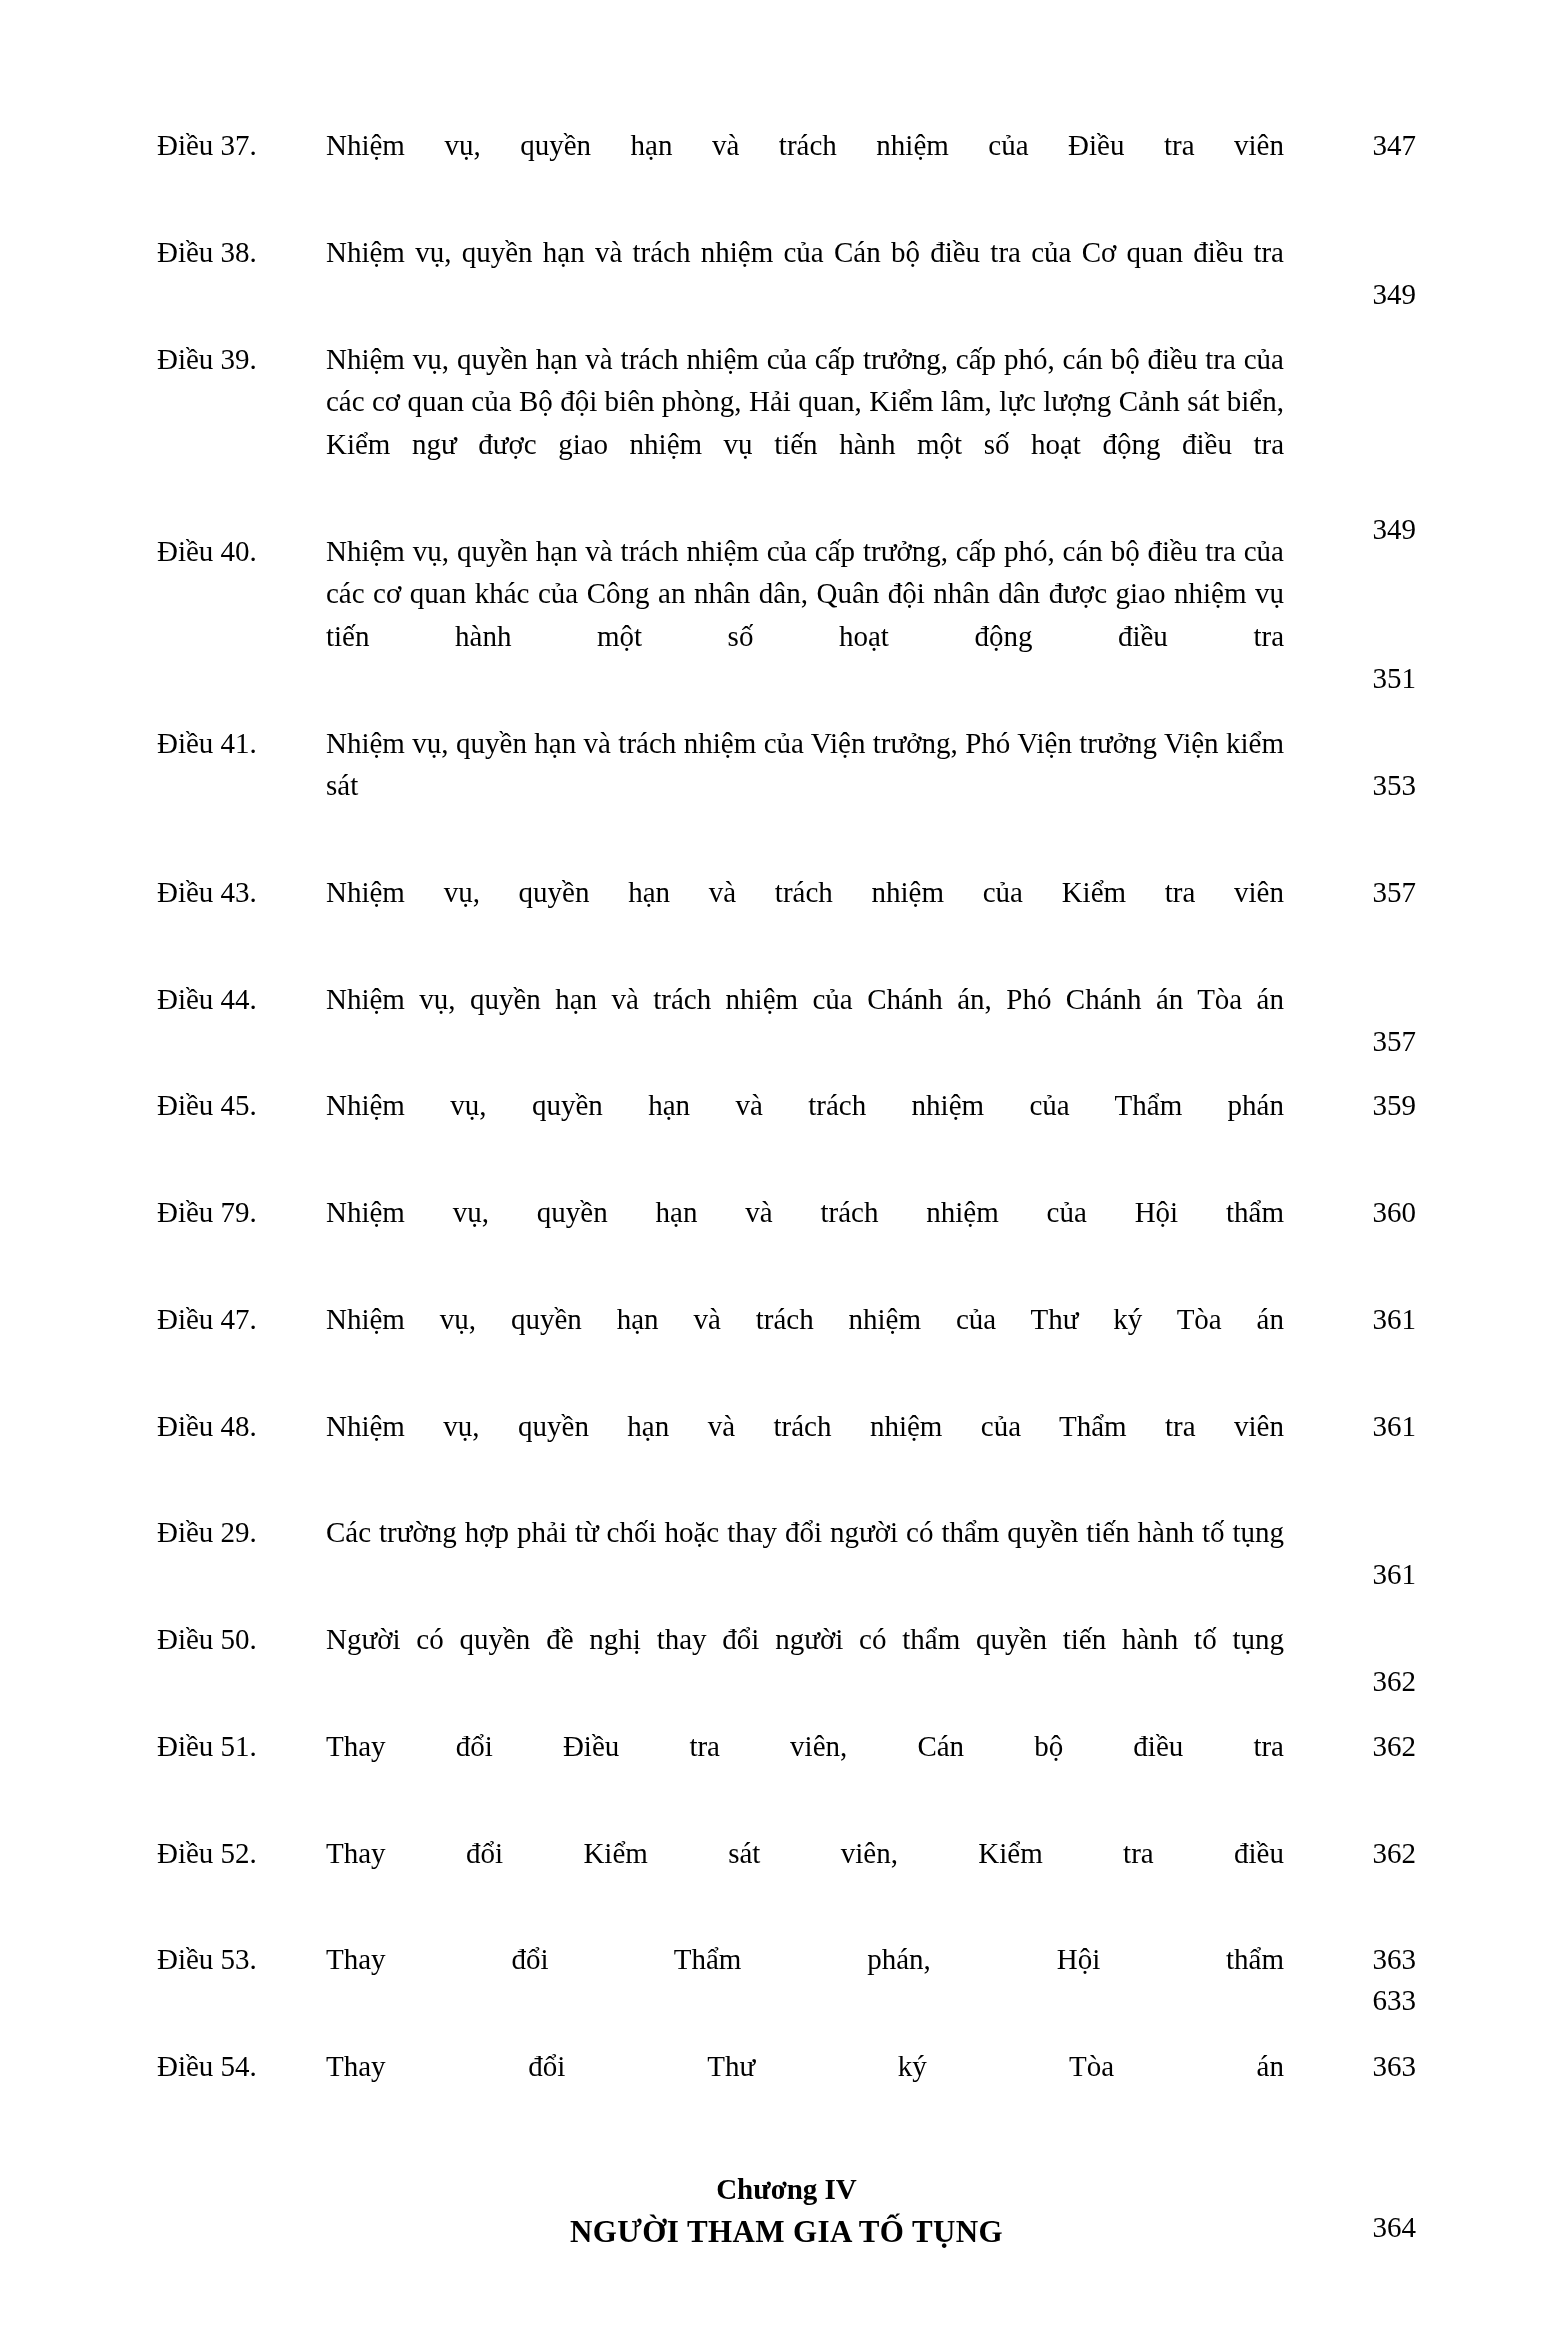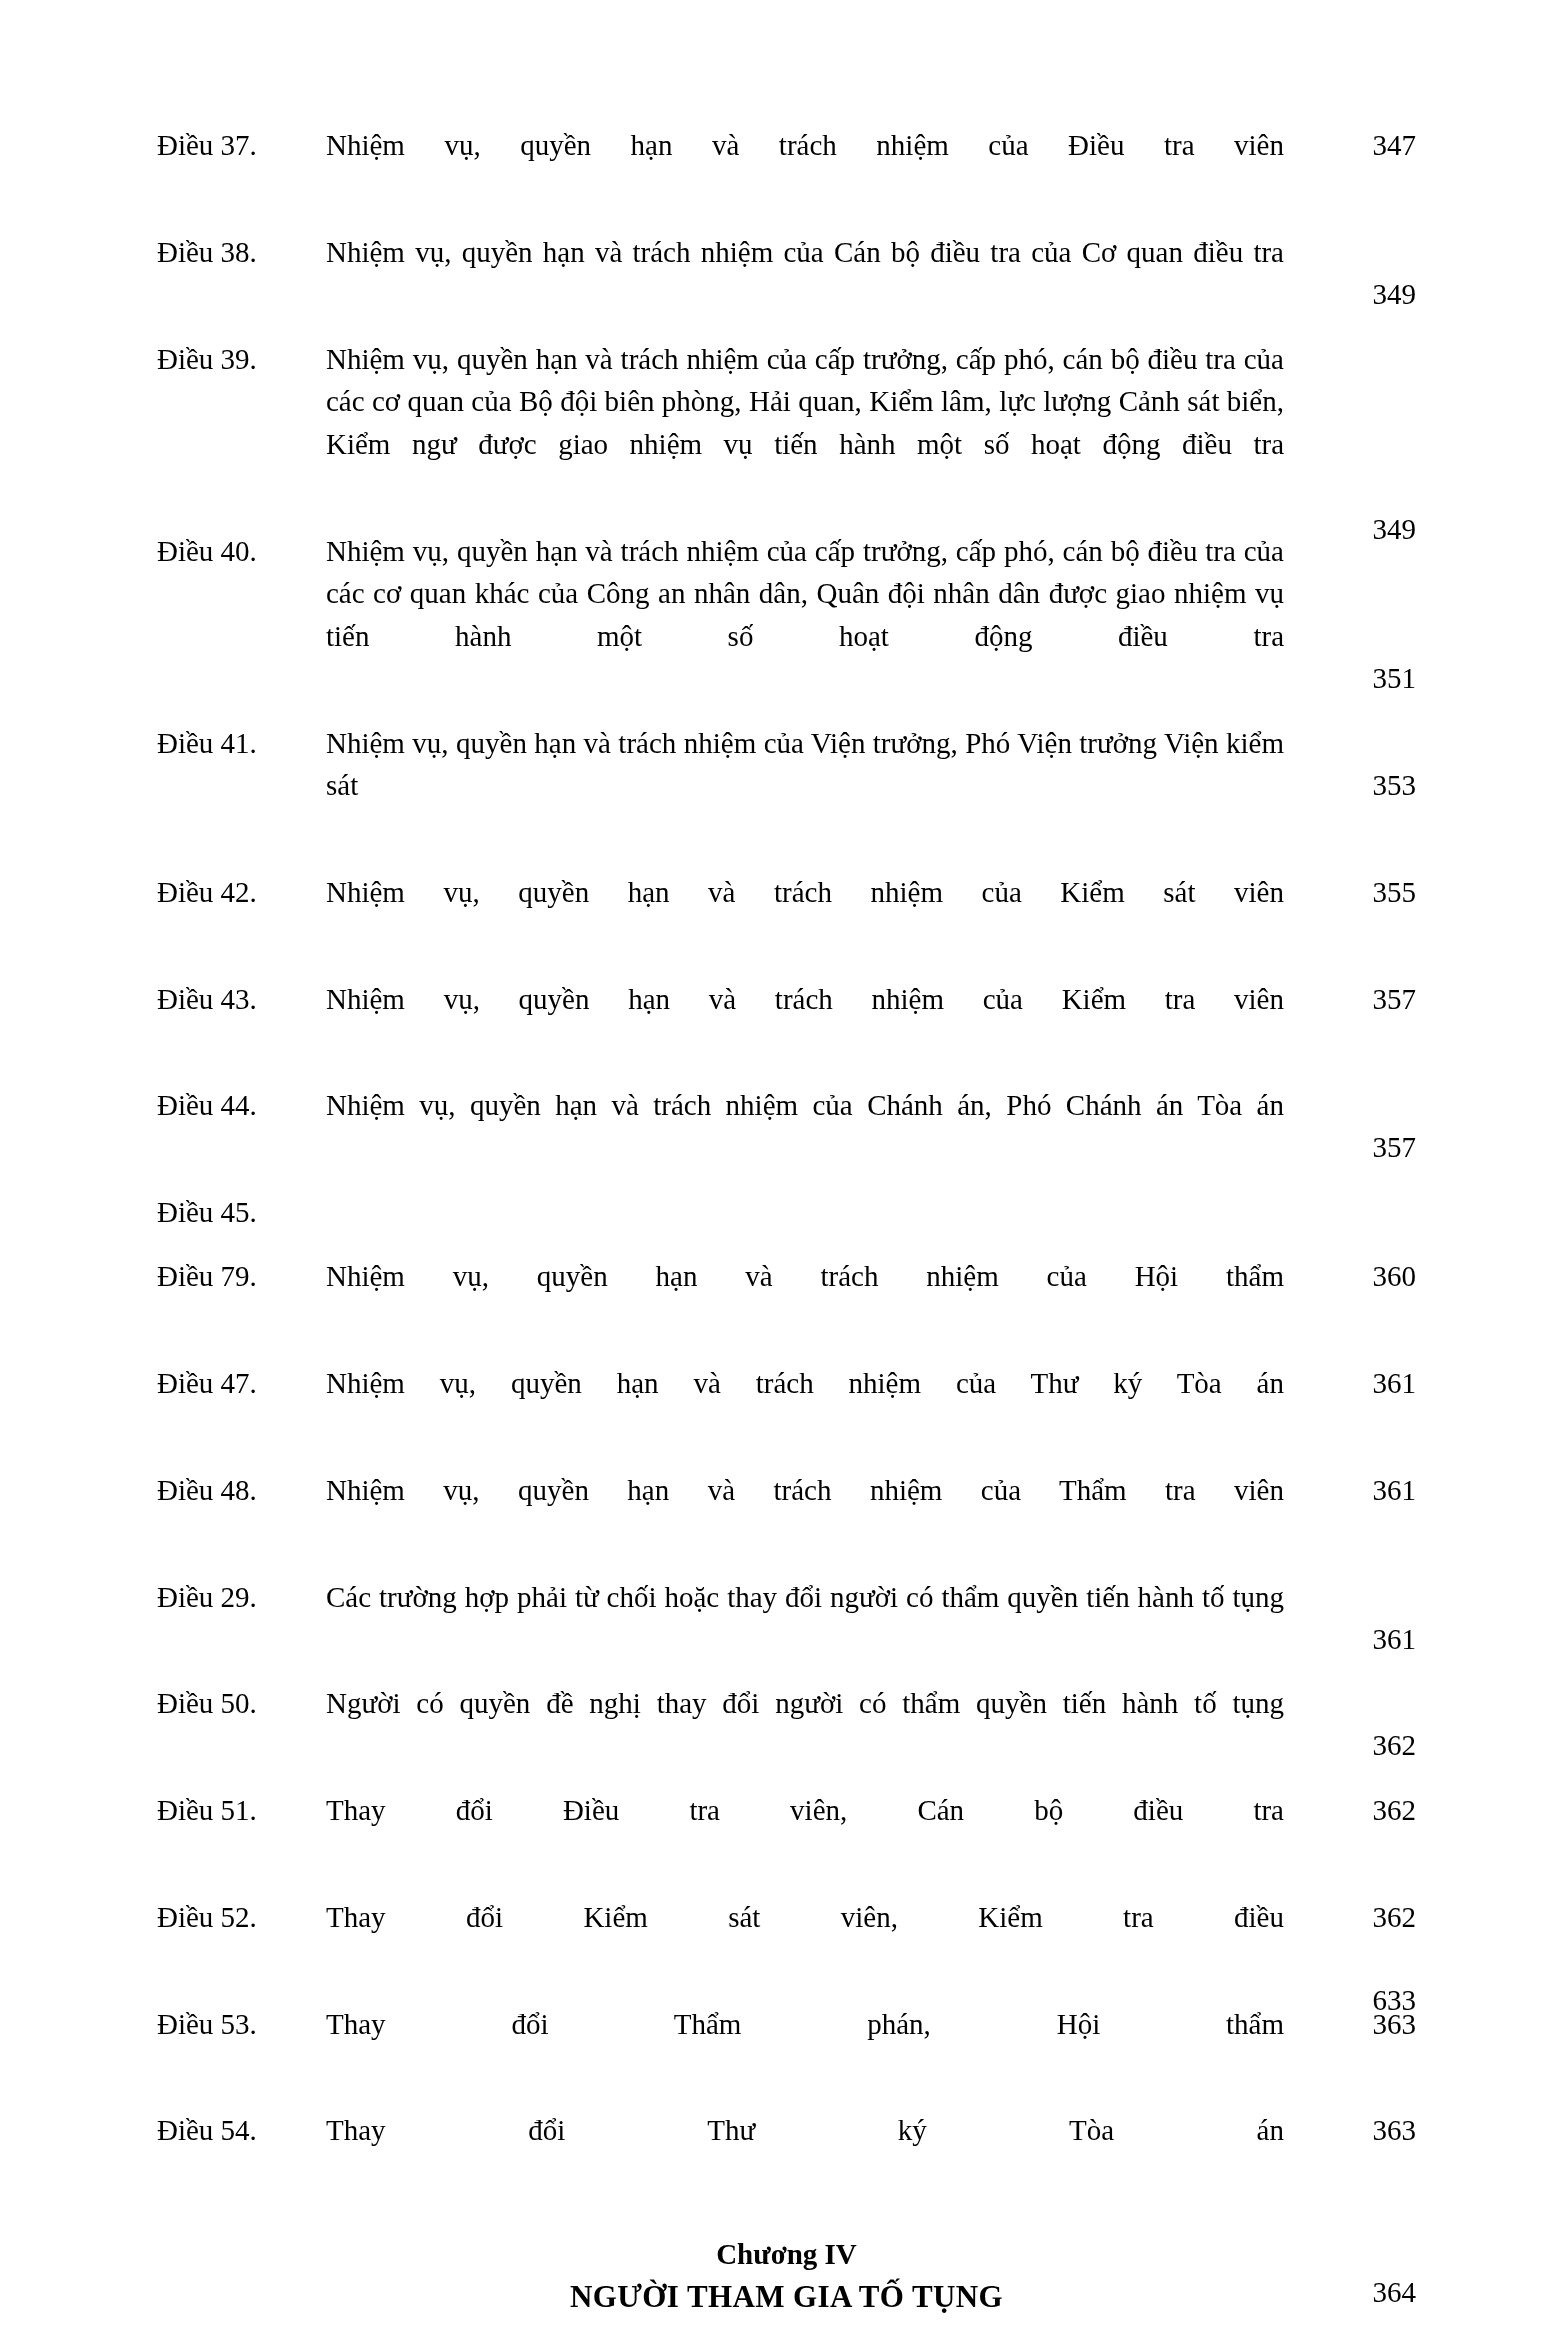--- a/index.html
+++ b/index.html
@@ -144,42 +144,39 @@
         </div>
       </div>
       <div class="entry">
         <div class="entry-label">Điều 41.</div>
         <div class="entry-body">
           <p class="entry-text">Nhiệm vụ, quyền hạn và trách nhiệm của Viện trưởng, Phó Viện trưởng Viện kiểm sát</p>
           <div class="entry-page page-l2">353</div>
         </div>
       </div>
       <div class="entry">
-        <div class="entry-label">Điều 42.</div>
-        <div class="entry-body">
-          <p class="entry-text">Nhiệm vụ, quyền hạn và trách nhiệm của Kiểm sát viên</p>
-          <div class="entry-page page-top">355</div>
-        </div>
-      </div>
-      <div class="entry">
         <div class="entry-label">Điều 43.</div>
         <div class="entry-body">
           <p class="entry-text">Nhiệm vụ, quyền hạn và trách nhiệm của Kiểm tra viên</p>
           <div class="entry-page page-top">357</div>
         </div>
       </div>
       <div class="entry">
         <div class="entry-label">Điều 44.</div>
         <div class="entry-body">
           <p class="entry-text">Nhiệm vụ, quyền hạn và trách nhiệm của Chánh án, Phó Chánh án Tòa án</p>
           <div class="entry-page page-l2">357</div>
         </div>
       </div>
       <div class="entry">
         <div class="entry-label">Điều 45.</div>
+        <div class="entry-body">
+          <p class="entry-text">Nhiệm vụ, quyền hạn và trách nhiệm của Thẩm phán</p>
+          <div class="entry-page page-top">359</div>
+        </div>
       </div>
       <div class="entry">
         <div class="entry-label">Điều 79.</div>
         <div class="entry-body">
           <p class="entry-text">Nhiệm vụ, quyền hạn và trách nhiệm của Hội thẩm</p>
           <div class="entry-page page-top">360</div>
         </div>
       </div>
       <div class="entry">
         <div class="entry-label">Điều 47.</div>

